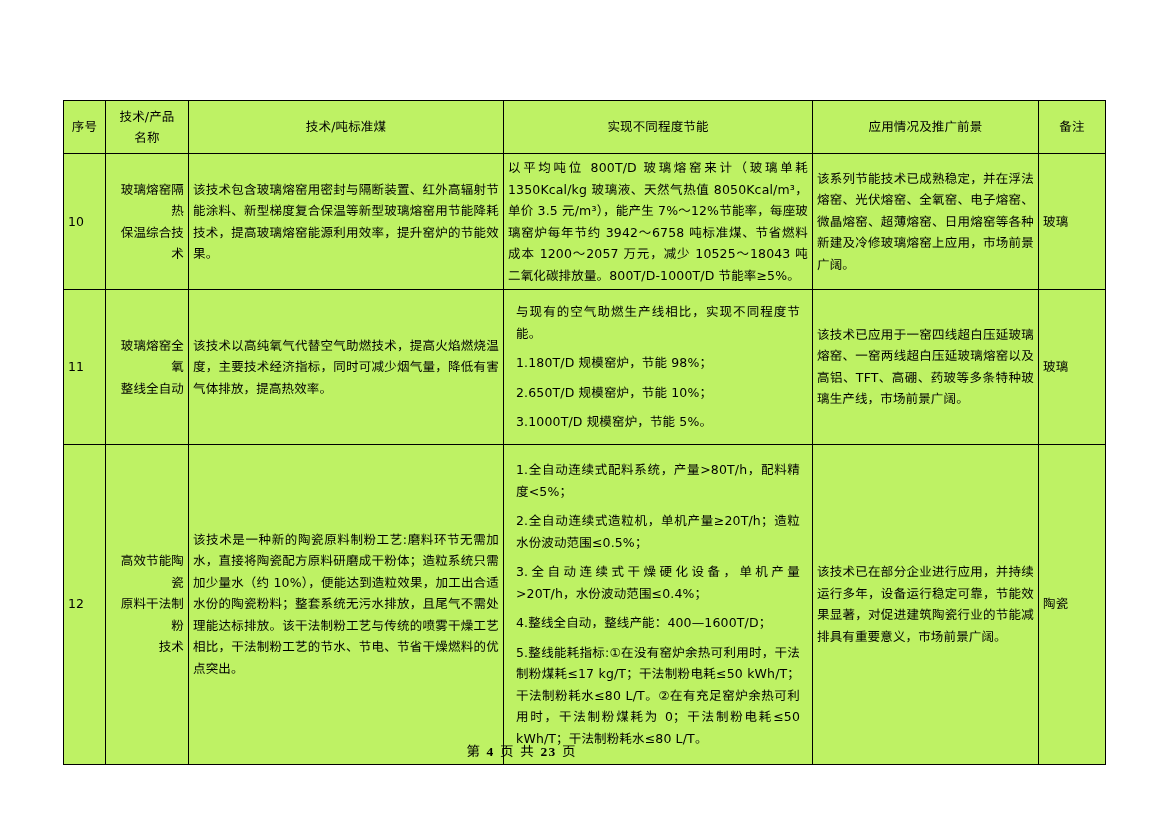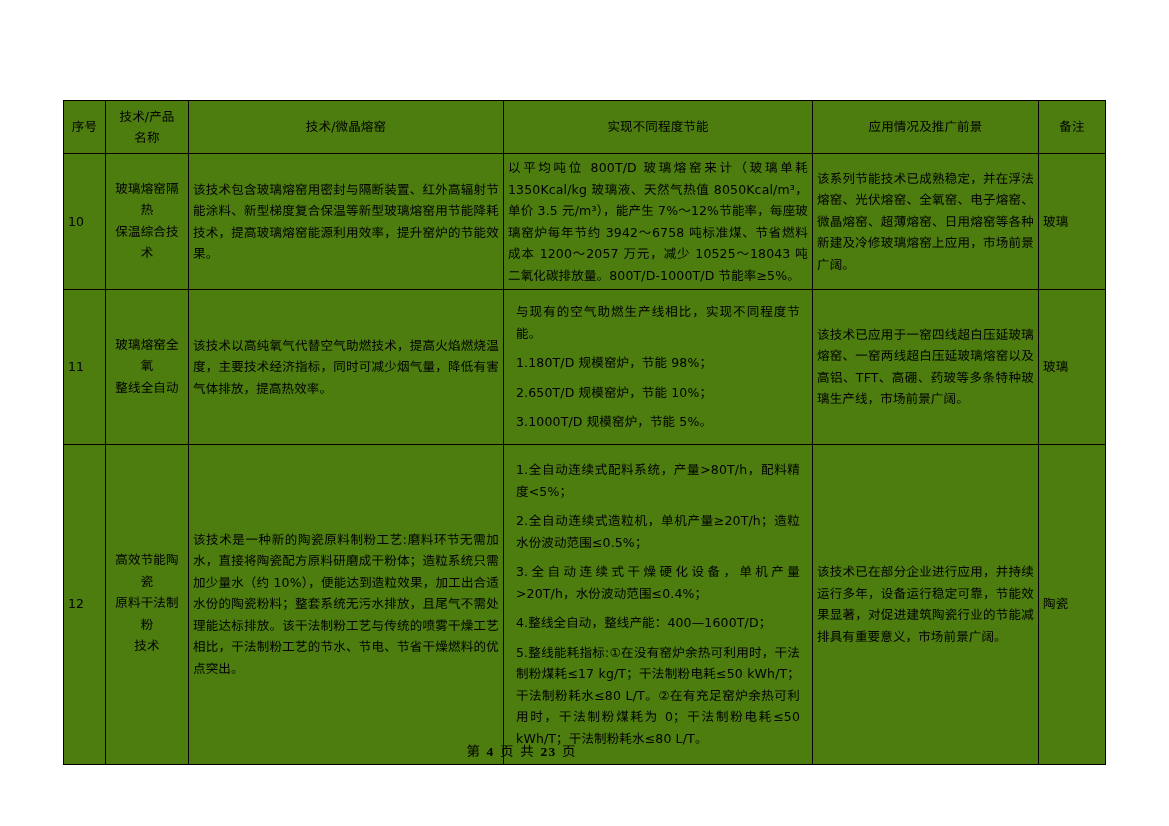--- a/index.html
+++ b/index.html
@@ -23,21 +23,21 @@
     width: 1169px;
     height: 826px;
   }
   table.catalog {
     position: absolute;
     left: 63px;
     top: 100px;
     width: 1042px;
     border-collapse: collapse;
     table-layout: fixed;
-    background: #4d7c0f;
+    background: #bef264;
   }
   table.catalog td,
   table.catalog th {
     border: 1px solid #000000;
     vertical-align: middle;
     padding: 3px 4px;
     font-weight: normal;
     font-size: 12.5px;
     line-height: 1.72;
     letter-spacing: 0.15px;
@@ -56,27 +56,26 @@
     font-size: 13.5px;
     line-height: 1.5;
     vertical-align: middle;
   }
   td.seq {
     text-align: left;
     font-size: 13px;
     vertical-align: middle;
   }
   td.name {
-    text-align: center;
+    text-align: right;
     vertical-align: middle;
     font-size: 13px;
     line-height: 1.75;
     padding-left: 2px;
     padding-right: 2px;
-    font-family: Liberation Serif, serif;
   }
   td.desc, td.ind, td.app {
     text-align: justify;
     text-align-last: left;
     vertical-align: middle;
     padding-left: 3px;
     padding-right: 3px;
   }
   td.note {
     text-align: left;
@@ -125,21 +124,21 @@
       <col class="c-app">
       <col class="c-note">
     </colgroup>
     <thead>
       <tr>
         <td>序号</td>
         <td>
           <span>技术/产品</span><br>
           <span>名称</span>
         </td>
-        <td>技术/微晶熔窑</td>
+        <td>技术/吨标准煤</td>
         <td>实现不同程度节能</td>
         <td>应用情况及推广前景</td>
         <td>备注</td>
       </tr>
     </thead>
     <tbody>
 
       <tr class="row-10">
         <td class="seq">10</td>
         <td class="name">

